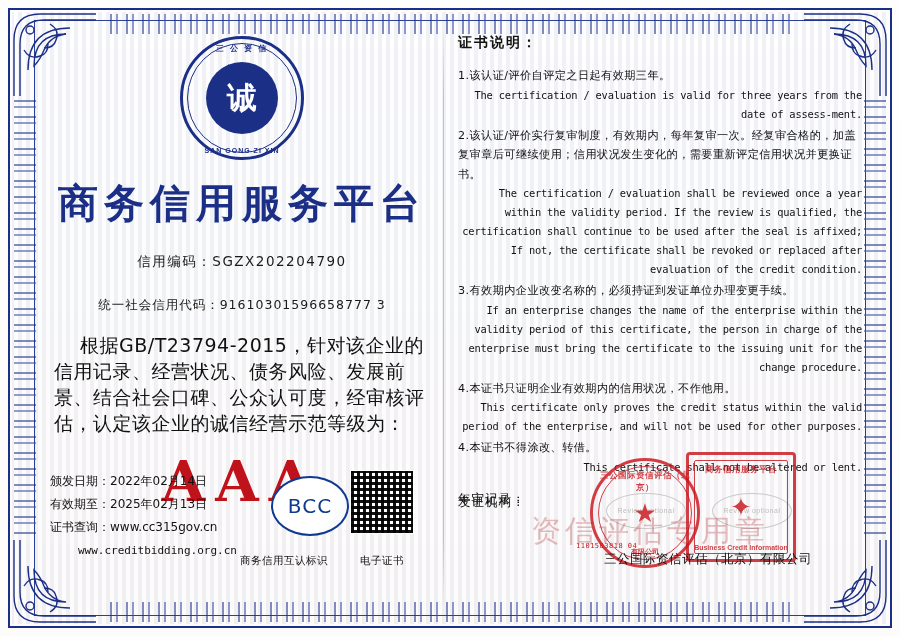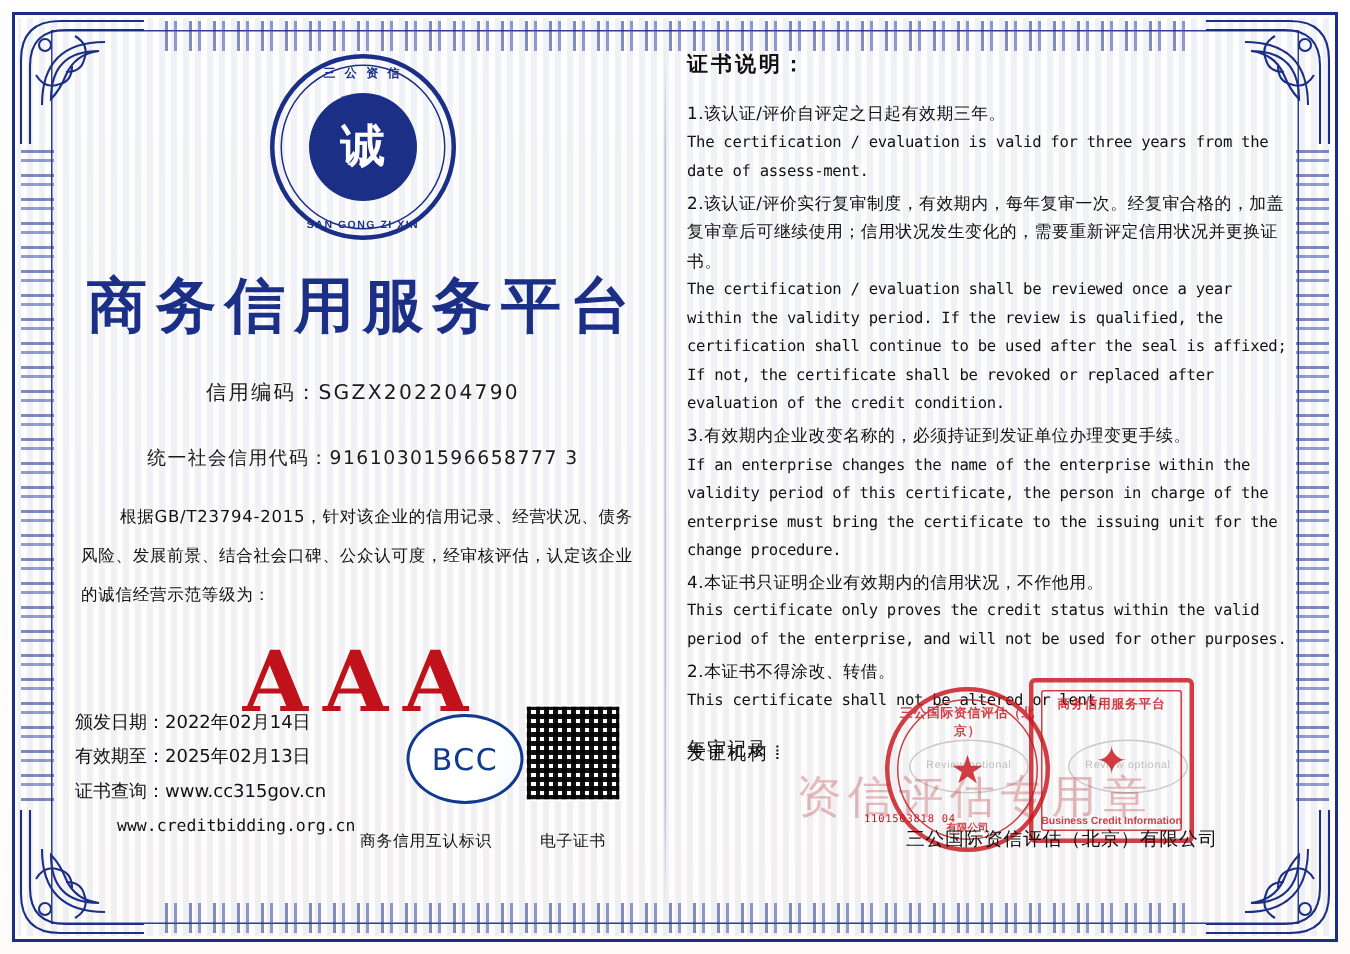--- a/index.html
+++ b/index.html
@@ -109,21 +109,21 @@
   .code-line{
     margin-top:22px;font-size:13.5px;letter-spacing:1.5px;color:#1a1a1a;
     font-family:"DejaVu Sans", sans-serif;
   }
   .usci-line{
     margin-top:26px;font-size:12.5px;letter-spacing:1px;color:#1a1a1a;
     font-family:"DejaVu Sans", sans-serif;
   }
   .body-text{
     margin:18px 12px 0 12px;text-align:left;
-    font-size:11px;line-height:26px;letter-spacing:.5px;color:#111;
+    font-size:19px;line-height:26px;letter-spacing:.5px;color:#111;
     font-family:"DejaVu Sans", sans-serif;
     text-indent:26px;
   }
   .grade{
     margin-top:12px;
     font-size:56px;font-weight:bold;color:#c0121a;letter-spacing:10px;
     font-family:"DejaVu Serif", serif;
   }
 
   .meta{
@@ -167,21 +167,21 @@
   }
   .r-title{
     font-size:14px;font-weight:bold;letter-spacing:2px;color:#111;
     font-family:"DejaVu Sans", sans-serif;margin-bottom:14px;
   }
   .r-item{
     font-size:11.2px;line-height:19.5px;color:#111;margin-bottom:2px;
     font-family:"DejaVu Sans", sans-serif;
   }
   .r-item .cn{letter-spacing:.4px;}
-  .r-item .en{font-family:"DejaVu Sans Mono", monospace;font-size:10.4px;letter-spacing:-.2px;line-height:19px;}
+  .r-item .en{font-family:"DejaVu Sans Mono", monospace;font-size:10.4px;letter-spacing:-.2px;line-height:19px;text-align:right;}
 
   .review{
     margin-top:14px;position:relative;height:56px;
   }
   .review .lbl{
     font-size:12.5px;letter-spacing:1px;color:#111;
     font-family:"DejaVu Sans", sans-serif;
   }
   .ellipse{
     position:absolute;top:2px;width:78px;height:34px;border:1px solid #c9c9c9;
@@ -352,21 +352,21 @@
     </div>
     <div class="r-item">
       <div class="cn">3.有效期内企业改变名称的，必须持证到发证单位办理变更手续。</div>
       <div class="en">If an enterprise changes the name of the enterprise within the validity period of this certificate, the person in charge of the enterprise must bring the certificate to the issuing unit for the change procedure.</div>
     </div>
     <div class="r-item">
       <div class="cn">4.本证书只证明企业有效期内的信用状况，不作他用。</div>
       <div class="en">This certificate only proves the credit status within the valid period of the enterprise, and will not be used for other purposes.</div>
     </div>
     <div class="r-item">
-      <div class="cn">2.本证书不得涂改、转借。</div>
+      <div class="cn">4.本证书不得涂改、转借。</div>
       <div class="en">This certificate shall not be altered or lent.</div>
     </div>
 
     <div class="review">
       <div class="lbl">年审记录：</div>
       <div class="ellipse e1">Review optional</div>
       <div class="ellipse e2">Review optional</div>
     </div>
 
     <div class="issuer">

